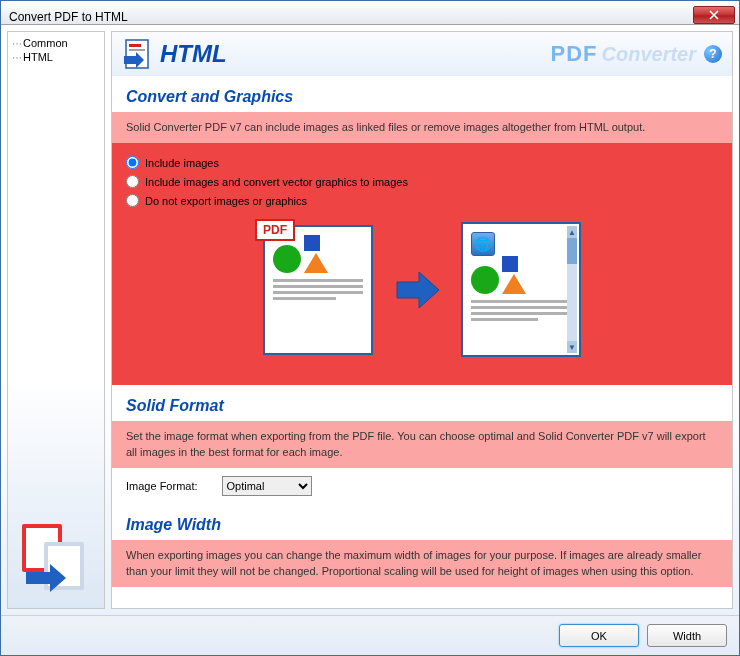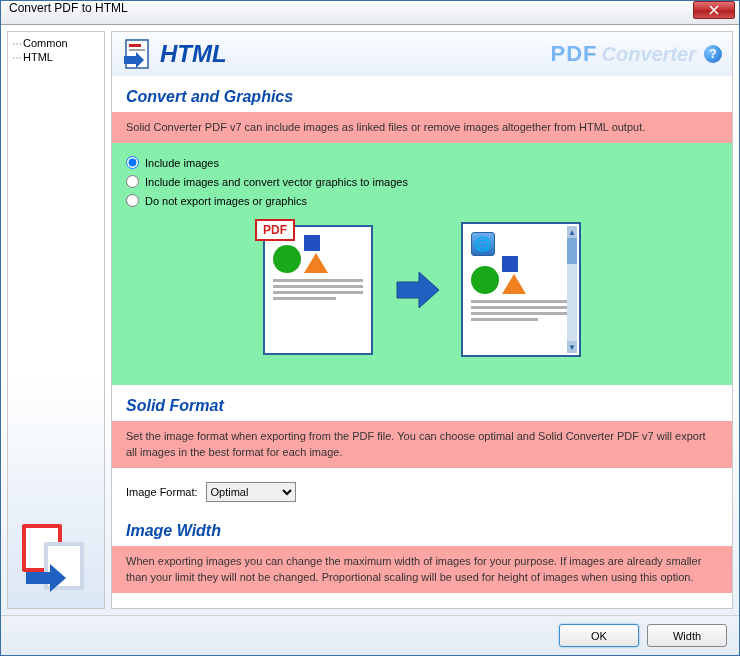--- a/index.html
+++ b/index.html
@@ -1,58 +1,58 @@
 <!DOCTYPE html>
 <html><head>
 <meta charset="utf-8">
 <style>
 * { box-sizing: border-box; margin: 0; padding: 0; }
 body { font-family: "Segoe UI", Tahoma, sans-serif; font-size: 11px; background: #fff; }
 .window { width: 740px; height: 656px; border: 1px solid #3a6ea5; background: #fff; display: flex; flex-direction: column; box-shadow: 0 0 8px rgba(0,0,0,0.3); margin: 0 auto; }
-.titlebar { height: 24px; background: linear-gradient(#fefefe, #e5e9ef); display: flex; align-items: flex-start; padding: 0 4px; border-bottom: 1px solid #a0a0a0; }
+.titlebar { height: 24px; background: linear-gradient(#fefefe, #e5e9ef); display: flex; align-items: flex-end; padding: 0 4px; border-bottom: 1px solid #a0a0a0; }
 .titlebar-text { flex: 1; font-size: 12px; padding-left: 4px; }
 .close-btn { width: 42px; height: 18px; background: linear-gradient(#e07070, #c83838 45%, #b02020 55%, #d05050); border: 1px solid #8a2020; border-radius: 2px; color: #fff; display: flex; align-items: center; justify-content: center; font-size: 10px; cursor: pointer; }
 .body { flex: 1; display: flex; padding: 6px; gap: 6px; overflow: hidden; background: linear-gradient(#fff 60%, #eaf1fa); }
 .sidebar { width: 98px; border: 1px solid #c8c8c8; background: linear-gradient(#fff 60%, #dce7f5); display: flex; flex-direction: column; position: relative; }
 .tree { padding: 4px 2px; font-size: 11px; }
 .tree-item { padding: 1px 2px; display: flex; align-items: center; gap: 2px; cursor: pointer; }
 .dots { color: #888; letter-spacing: -1px; font-size: 10px; }
 .sidebar-icon { position: absolute; bottom: 8px; left: 8px; width: 80px; height: 80px; }
 .main { flex: 1; border: 1px solid #c8c8c8; background: #fff; display: flex; flex-direction: column; overflow: hidden; }
 .header { height: 44px; background: linear-gradient(#fafcff, #e8f0fb); display: flex; align-items: center; padding: 0 10px; justify-content: space-between; }
 .header-left { display: flex; align-items: center; gap: 6px; }
 .header-icon { width: 32px; height: 32px; }
 .header-title { font-size: 24px; font-weight: bold; color: #0a4bb0; font-style: italic; }
 .brand { display: flex; align-items: center; gap: 4px; }
 .brand-pdf { font-family: Arial, sans-serif; font-size: 22px; font-weight: 900; color: #79b6f3; letter-spacing: 1px; }
 .brand-conv { font-family: Arial, sans-serif; font-size: 20px; font-weight: bold; color: #c9dcf1; font-style: italic; }
 .help-icon { width: 18px; height: 18px; border-radius: 50%; background: radial-gradient(circle at 30% 30%, #7ec4ff, #1a6fd0); color: #fff; display: inline-flex; align-items: center; justify-content: center; font-size: 12px; font-weight: bold; margin-left: 4px; cursor: pointer; }
 .content { flex: 1; overflow-y: auto; padding: 0; }
 .section-title { font-size: 16px; font-weight: bold; font-style: italic; color: #0a4bb0; padding: 12px 14px 6px; background: #fff; }
 .section-desc { background: #fca5a5; padding: 8px 14px; font-size: 11px; color: #333; line-height: 1.4; }
-.section-body { background: #86efac; padding: 10px 14px; }
+.section-body { background: #ef4444; padding: 10px 14px; }
 .radio-row { display: flex; align-items: center; gap: 6px; padding: 3px 0; font-size: 11px; }
 .radio-row input { margin: 0; }
 .illus { display: flex; align-items: center; justify-content: center; gap: 20px; padding: 12px 0 18px; }
 .doc { width: 110px; height: 130px; border: 2px solid #2a5fa0; background: #fff; position: relative; padding: 8px; }
 .doc .badge { position: absolute; top: -8px; left: -10px; font-size: 12px; font-weight: bold; padding: 2px 6px; border: 2px solid; }
 .badge.pdf { color: #d02020; border-color: #d02020; background: #fff; }
 .badge.globe { width: 24px; height: 24px; border-radius: 3px; background: linear-gradient(#6ab0f0,#2a70c0); border: 1px solid #2a5fa0; top: -6px; left: -6px; padding: 0; display: flex; align-items: center; justify-content: center; color: #fff; font-size: 14px; }
 .doc2 { width: 120px; height: 135px; border: 2px solid #2a5fa0; background: #fff; position: relative; padding: 8px 12px 8px 8px; }
 .scrollbar { position: absolute; right: 2px; top: 2px; bottom: 2px; width: 10px; background: #d0dff0; }
 .scroll-thumb { position: absolute; width: 100%; height: 26px; background: #7aa8d8; }
 .scroll-arr { position: absolute; left: 0; right: 0; height: 12px; background: #b0c8e0; font-size: 8px; display: flex; align-items: center; justify-content: center; color: #2a5fa0; }
 .shape-row { display: flex; gap: 3px; align-items: flex-end; margin-bottom: 6px; }
 .circle { width: 28px; height: 28px; border-radius: 50%; background: #18a818; }
 .square { width: 16px; height: 16px; background: #2050c0; }
 .triangle { width: 0; height: 0; border-left: 12px solid transparent; border-right: 12px solid transparent; border-bottom: 20px solid #f08020; }
 .lines div { height: 3px; background: #b0b0b0; margin: 3px 0; }
 .lines .short { width: 70%; }
 .arrow-big { width: 48px; height: 48px; }
-.form-row { display: flex; align-items: center; gap: 8px; padding: 8px 14px; background: #fff; margin-top: 6px; }
+.form-row { display: flex; align-items: center; gap: 24px; padding: 8px 14px; background: #fff; }
 .form-row label { font-size: 11px; }
 .form-row select { width: 90px; font-size: 11px; height: 20px; border: 1px solid #888; }
 .footer { height: 40px; display: flex; align-items: center; justify-content: flex-end; gap: 8px; padding: 0 12px; background: linear-gradient(#eef2f8, #e4ecf6); border-top: 1px solid #d0d0d0; }
 .footer button { width: 80px; height: 23px; font-size: 11px; border: 1px solid #888; border-radius: 3px; background: linear-gradient(#fdfdfd, #e8e8e8); cursor: pointer; }
 .footer button.primary { border: 1px solid #3a8ed0; box-shadow: 0 0 2px #6ab0f0; }
 </style>
 </head>
 <body>
 
 <div class="window">

